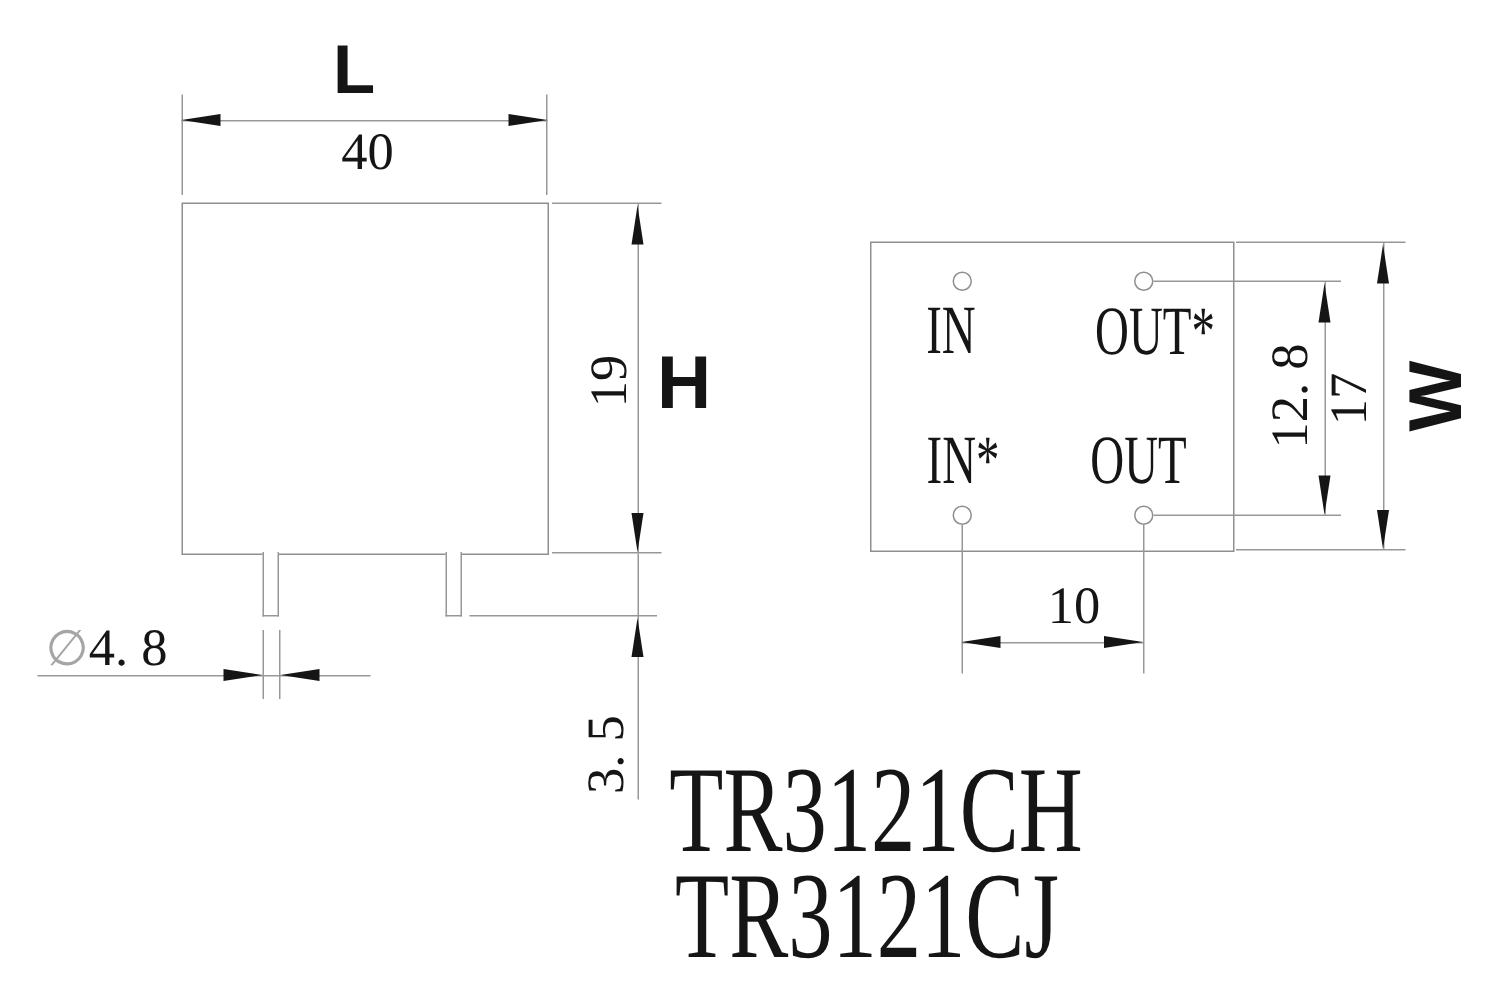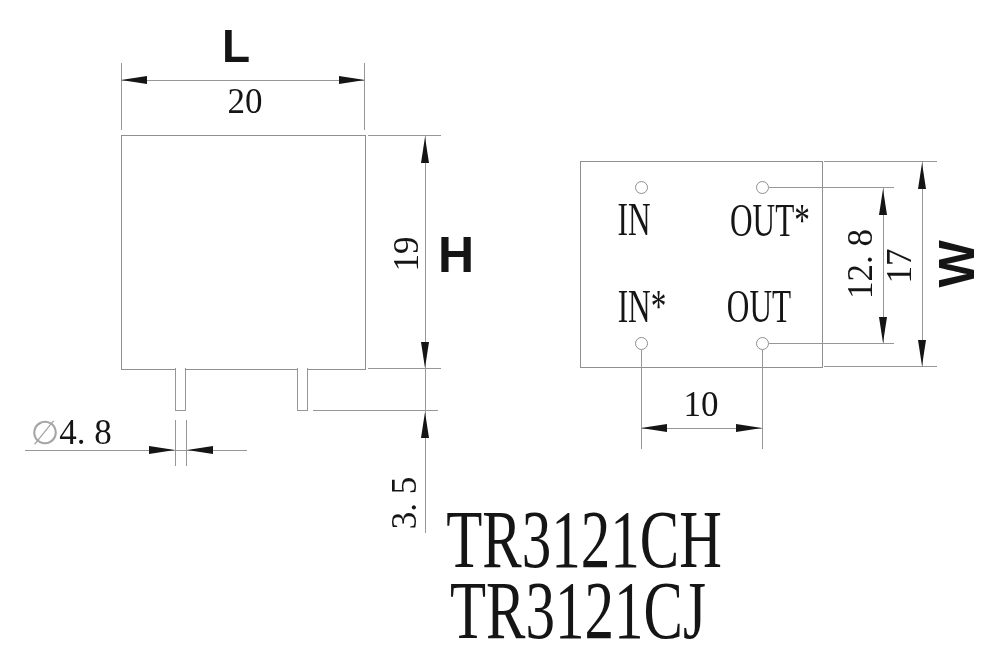--- a/index.html
+++ b/index.html
@@ -37,21 +37,21 @@
 
     <div class="pin" style="left:175px; top:368px; width:9px; height:42px;"></div>
     <div class="pin" style="left:297px; top:368px; width:9px; height:42px;"></div>
 
     <div class="vline" style="left:121px; top:63px; height:67px;"></div>
     <div class="vline" style="left:364px; top:63px; height:67px;"></div>
     <div class="hline" style="left:121px; top:80px; width:244px;"></div>
     <div class="arr a-left" style="left:121px; top:76px;"></div>
     <div class="arr a-right" style="left:339px; top:76px;"></div>
     <div class="txt axis-letter" style="left:236px; top:46px; font-size:46px;">L</div>
-    <div class="txt dim-num" style="left:245px; top:101px;">20</div>
+    <div class="txt dim-num" style="left:245px; top:101px;">40</div>
 
     <div class="hline" style="left:368px; top:135px; width:73px;"></div>
     <div class="hline" style="left:368px; top:368px; width:73px;"></div>
     <div class="vline" style="left:425px; top:136px; height:232px;"></div>
     <div class="arr a-up" style="left:421px; top:137px;"></div>
     <div class="arr a-down" style="left:421px; top:342px;"></div>
     <div class="txt dim-num vert" style="left:406px; top:254px;">19</div>
     <div class="txt axis-letter" style="left:456px; top:255px; font-size:50px;">H</div>
 
     <div class="hline" style="left:313px; top:410px; width:125px;"></div>
@@ -97,21 +97,21 @@
     <div class="arr a-up" style="left:918px; top:163px;"></div>
     <div class="arr a-down" style="left:918px; top:340px;"></div>
     <div class="txt dim-num vert" style="left:899px; top:266px;">17</div>
     <div class="txt axis-letter vert" style="left:957px; top:264px; font-size:50px;">W</div>
 
     <div class="vline" style="left:641px; top:350px; height:99px;"></div>
     <div class="vline" style="left:762px; top:350px; height:99px;"></div>
     <div class="hline" style="left:641px; top:428px; width:121px;"></div>
     <div class="arr a-left" style="left:641px; top:424px;"></div>
     <div class="arr a-right" style="left:736px; top:424px;"></div>
-    <div class="txt dim-num" style="left:701px; top:404px;">10</div>
+    <div class="txt dim-num" style="left:716px; top:404px;">10</div>
   </div>
 
   <div>
     <div class="txt part-number" style="left:584px; top:540px;">TR3121CH</div>
     <div class="txt part-number" style="left:578px; top:611px;">TR3121CJ</div>
   </div>
 
 </div>
 
 </body></html>

